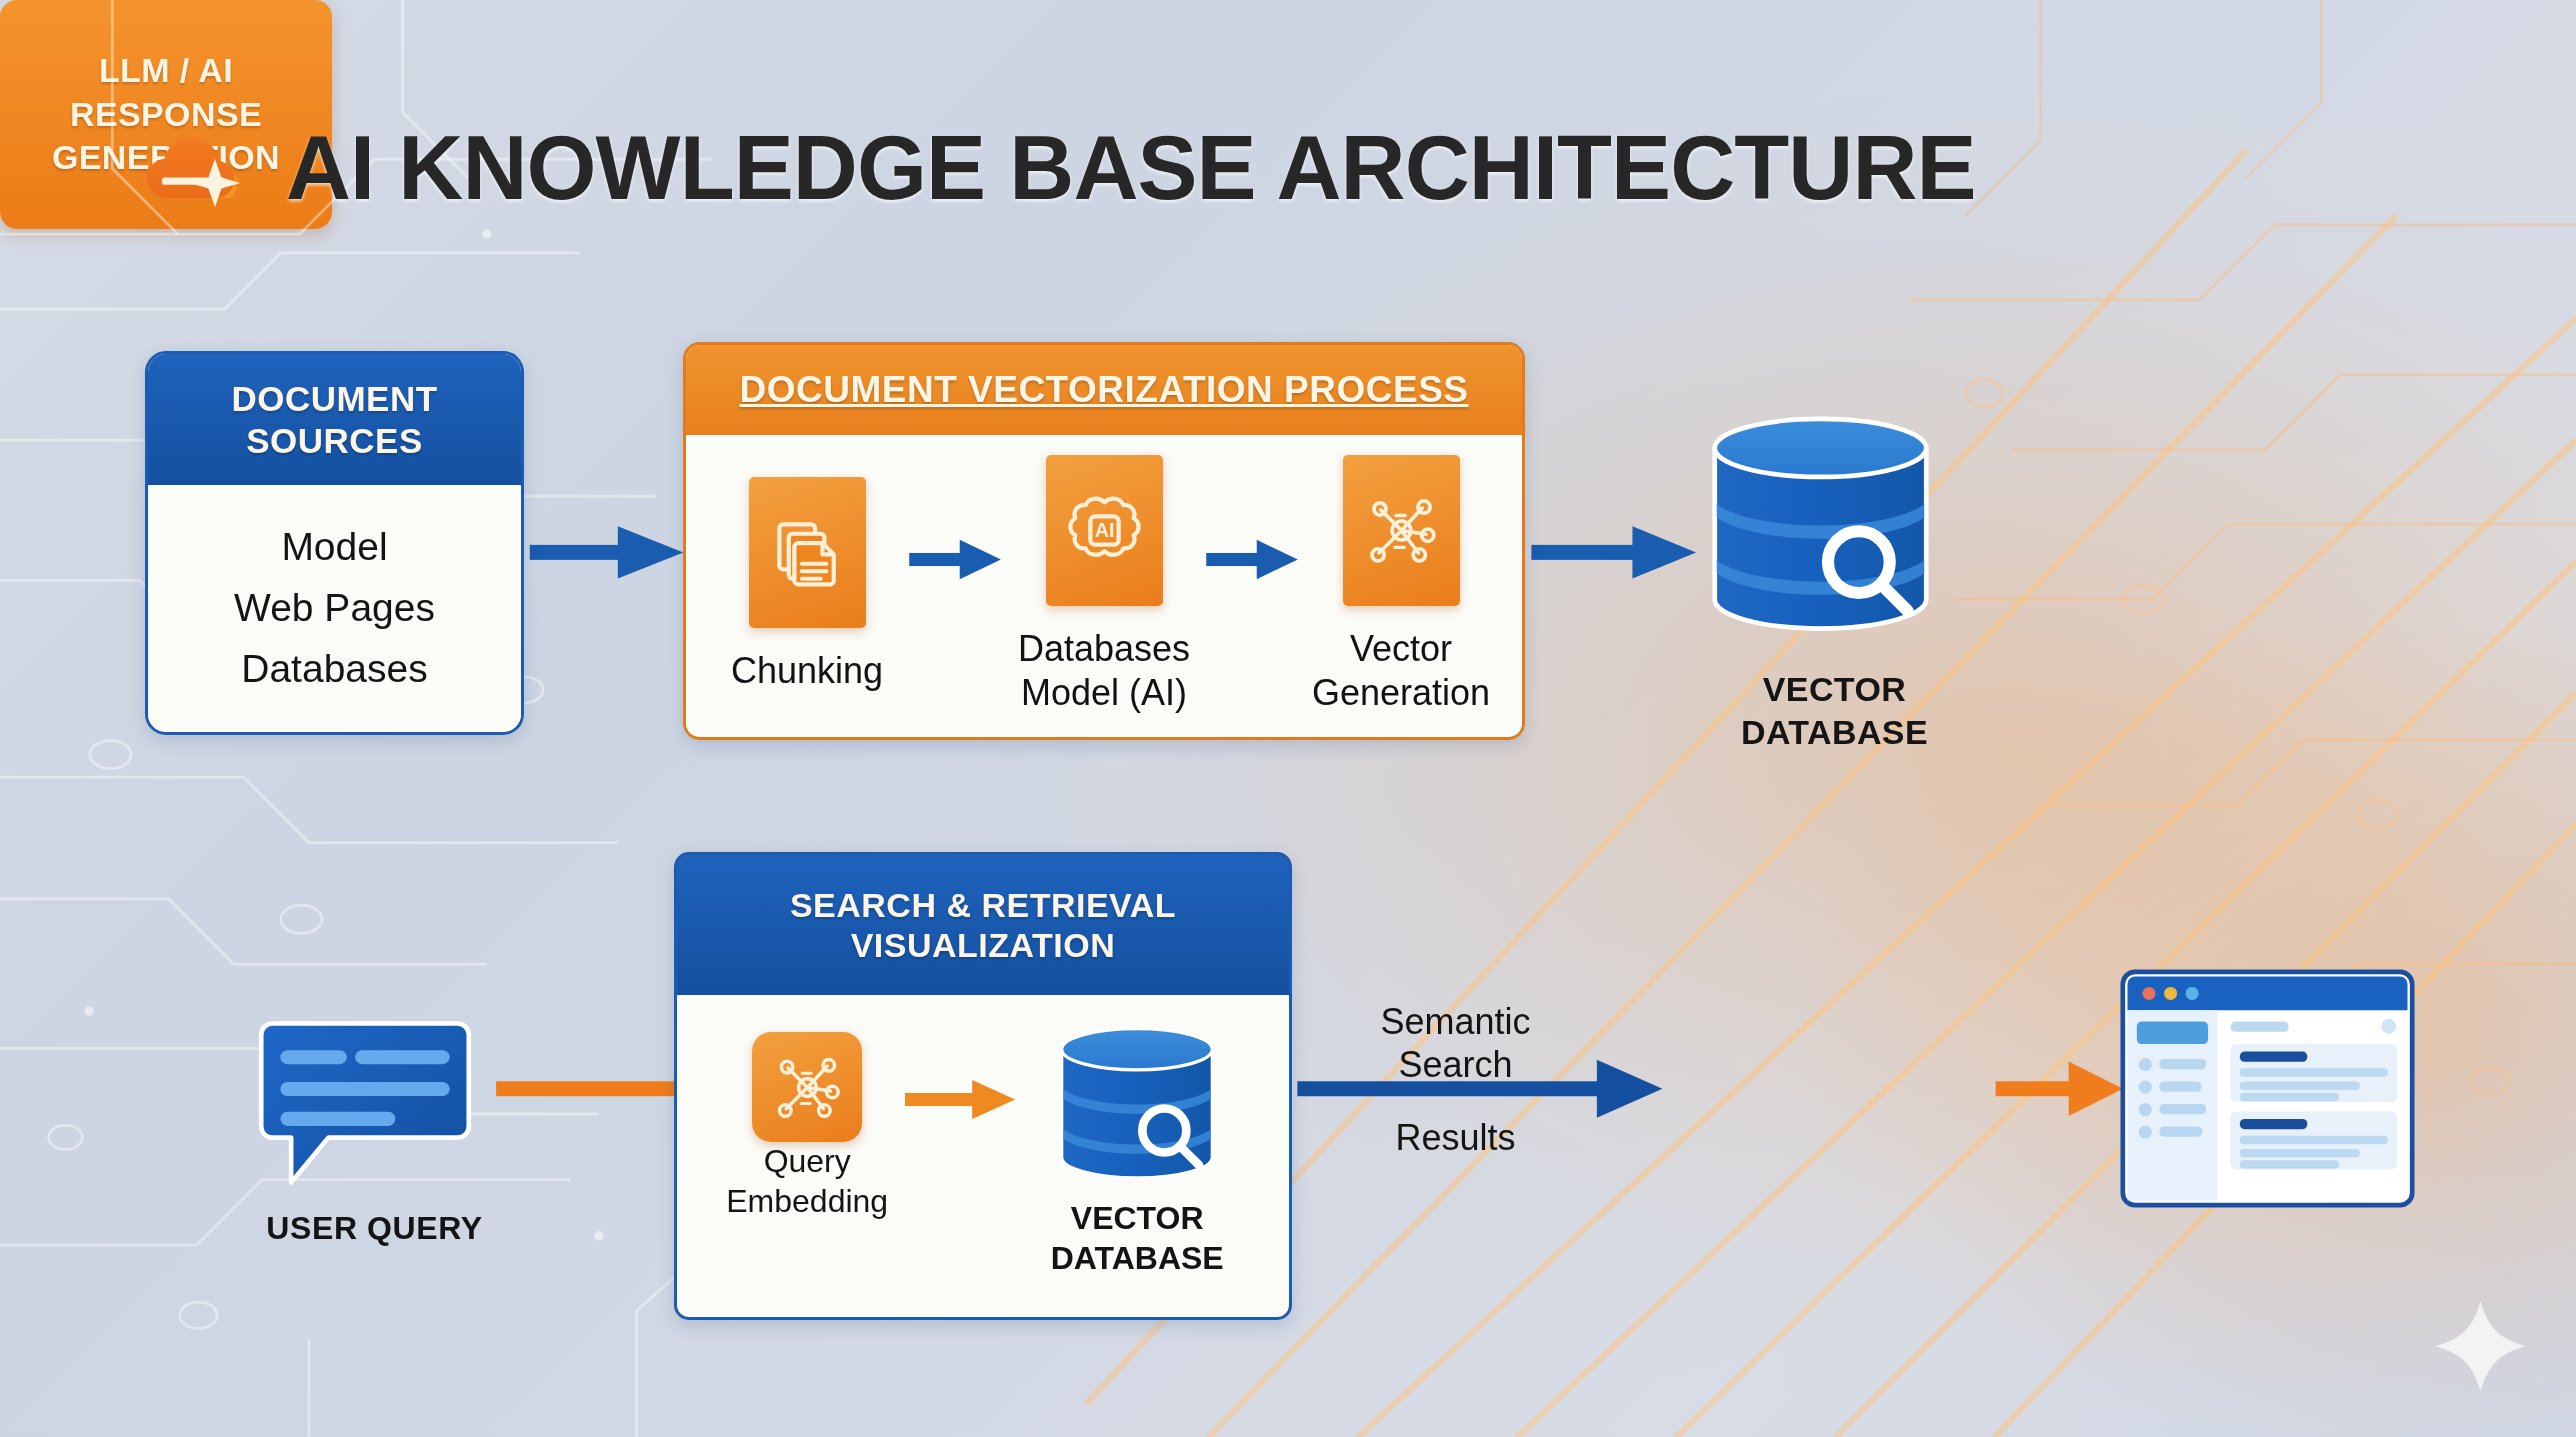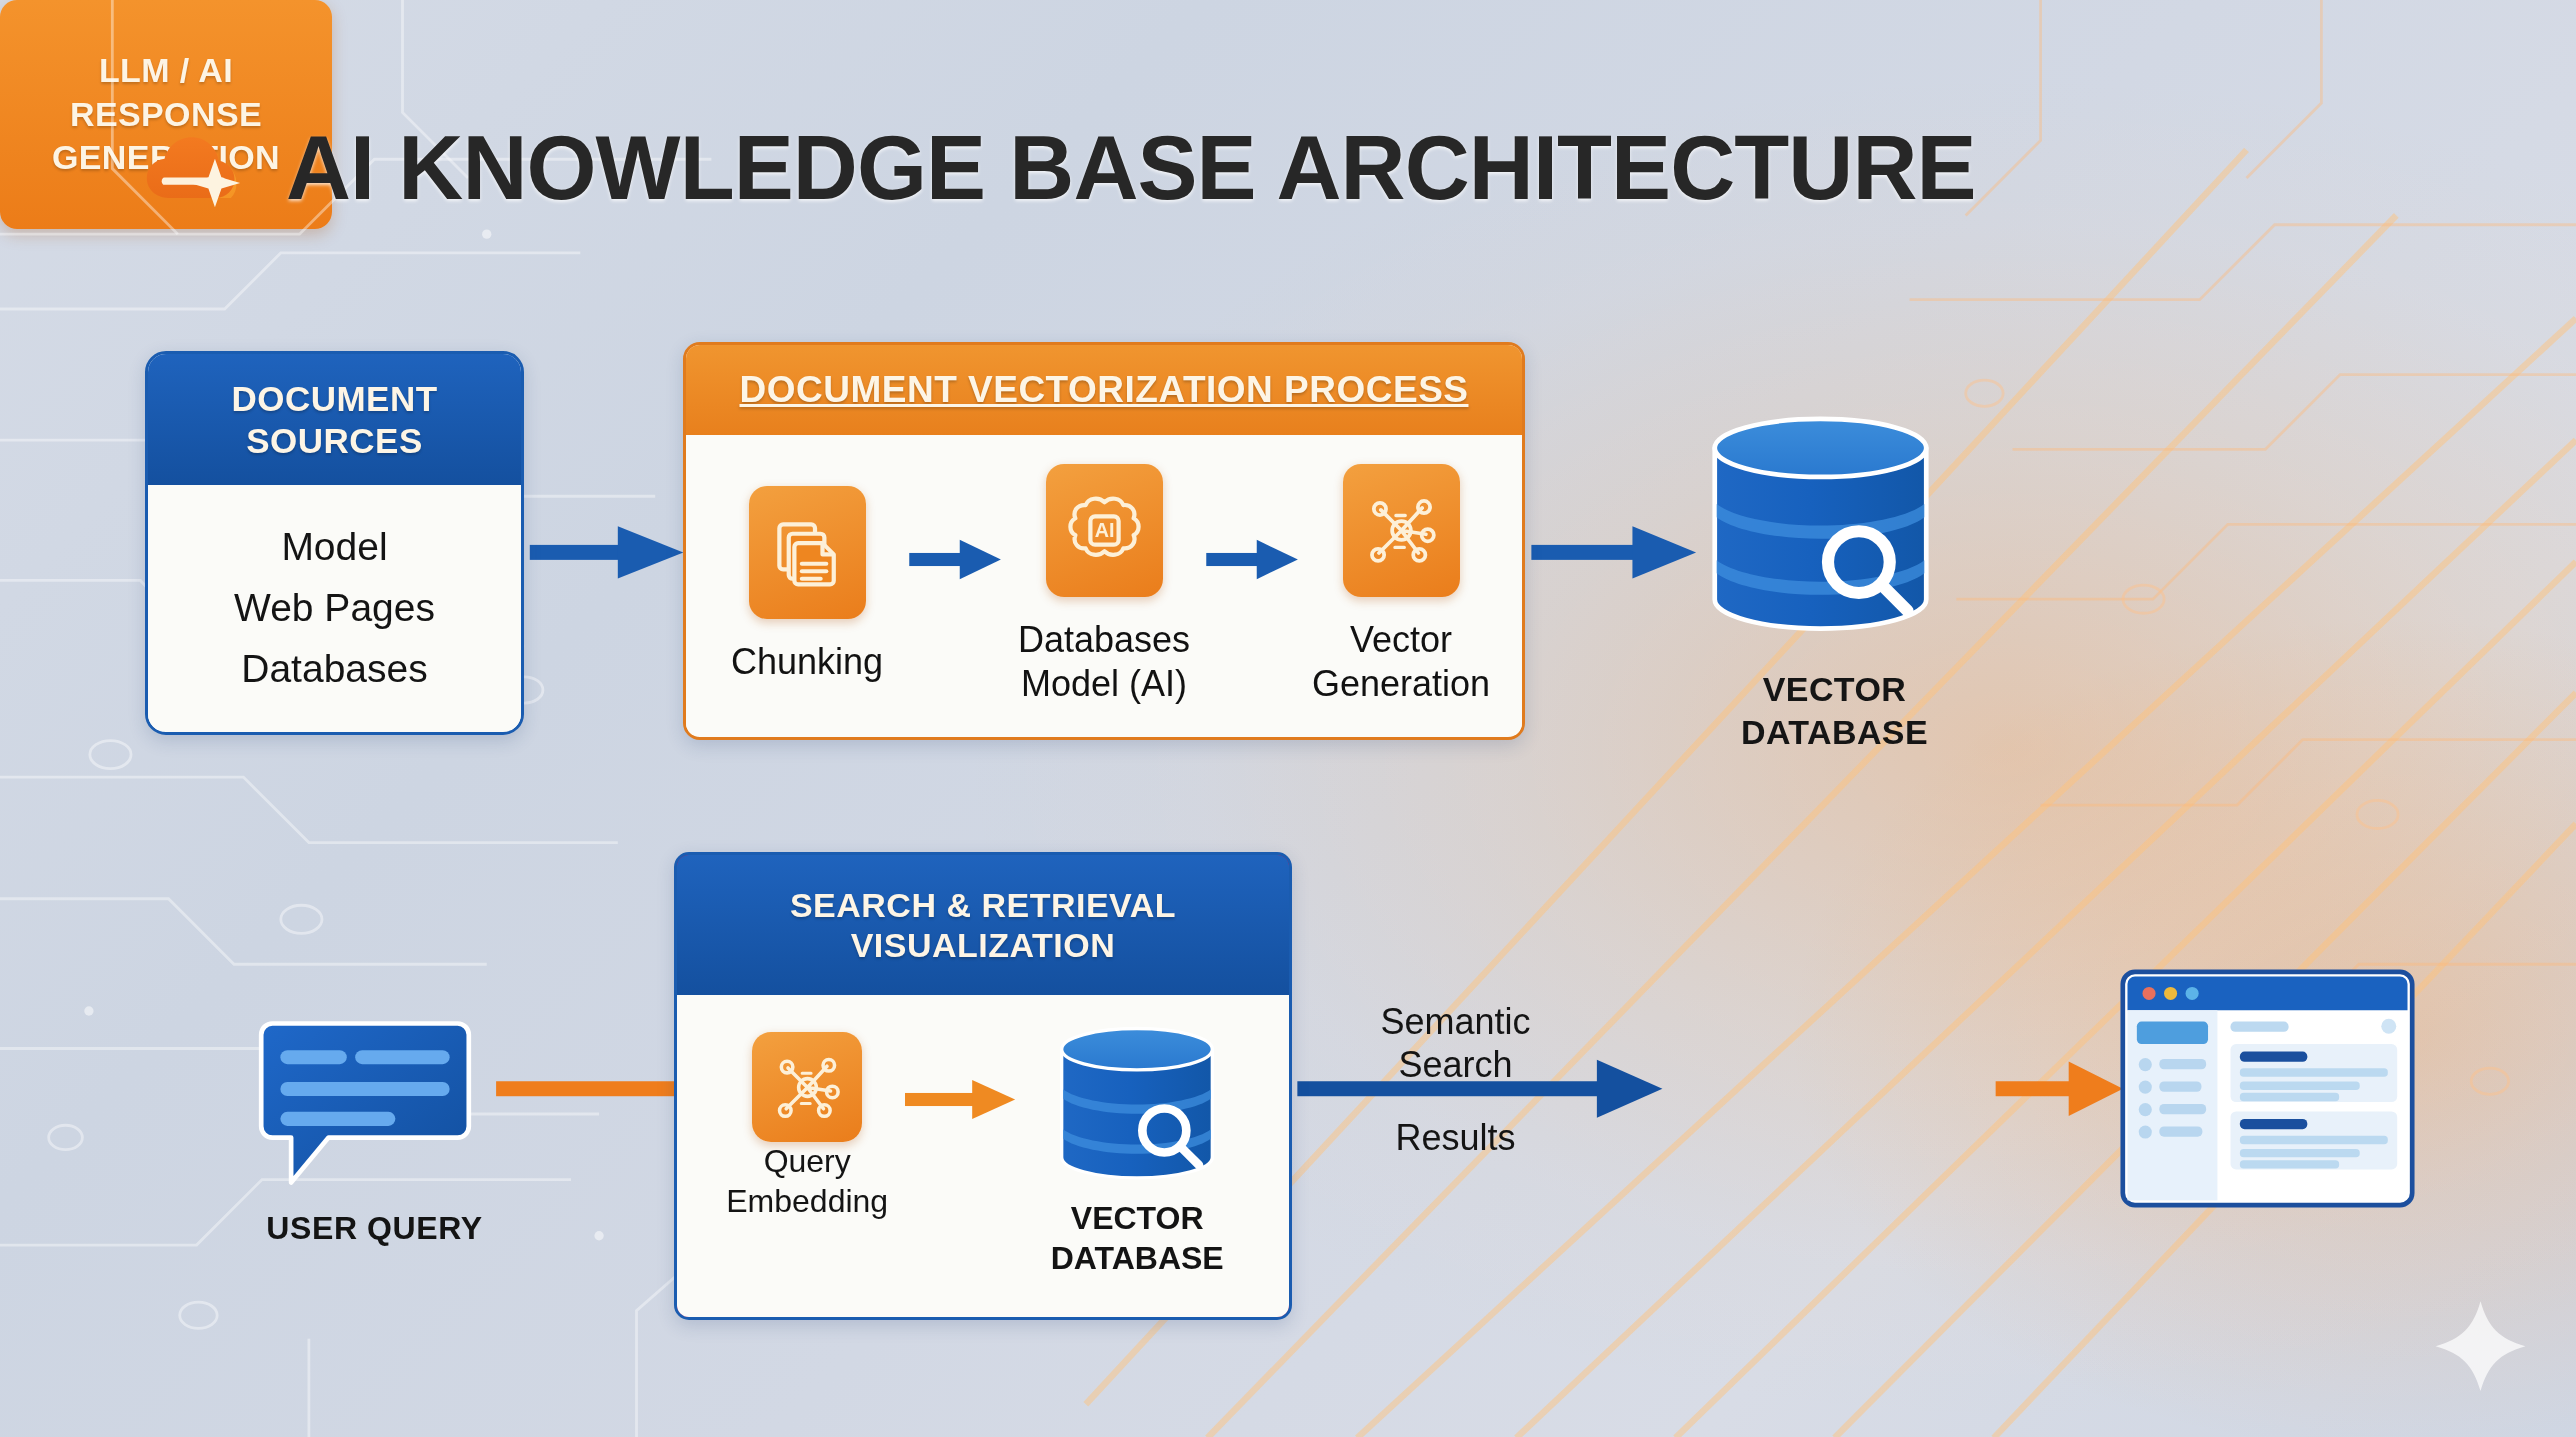--- a/index.html
+++ b/index.html
@@ -59,21 +59,21 @@
   
   #llm-box{left:1661px;top:978px;width:332px;height:229px;border-radius:17px;
     background:linear-gradient(180deg,#f4932c 0%,#ec7c18 100%);
     display:flex;align-items:center;justify-content:center;text-align:center;
     color:#fdf4e4;font-weight:bold;font-size:34px;line-height:1.28;
     letter-spacing:0.4px;text-shadow:0 1.9px 2.8px rgba(0,0,0,0.2);
     box-shadow:0 5.6px 15px rgba(170,80,10,0.26);}
 
   
   .step{display:flex;flex-direction:column;align-items:center;width:178px;}
-  .step-icon{width:117px;height:133px;border-radius:18px;
+  .step-icon{width:117px;height:151px;border-radius:5px;
     background:linear-gradient(160deg,#f3a03f 0%,#ea7d1b 100%);
     display:flex;align-items:center;justify-content:center;
     box-shadow:0 3.7px 9.4px rgba(180,90,20,0.28);}
   .step-label{margin-top:20.6px;text-align:center;font-size:36px;color:#121212;line-height:1.22;}
 
   .inline-arrow{flex:0 0 auto;margin-top:-52px;}
 
   
   #vector-db{position:absolute;left:1694px;top:403px;width:281px;text-align:center;}
   #vector-db .db-caption{margin-top:17px;font-size:34px;font-weight:bold;

